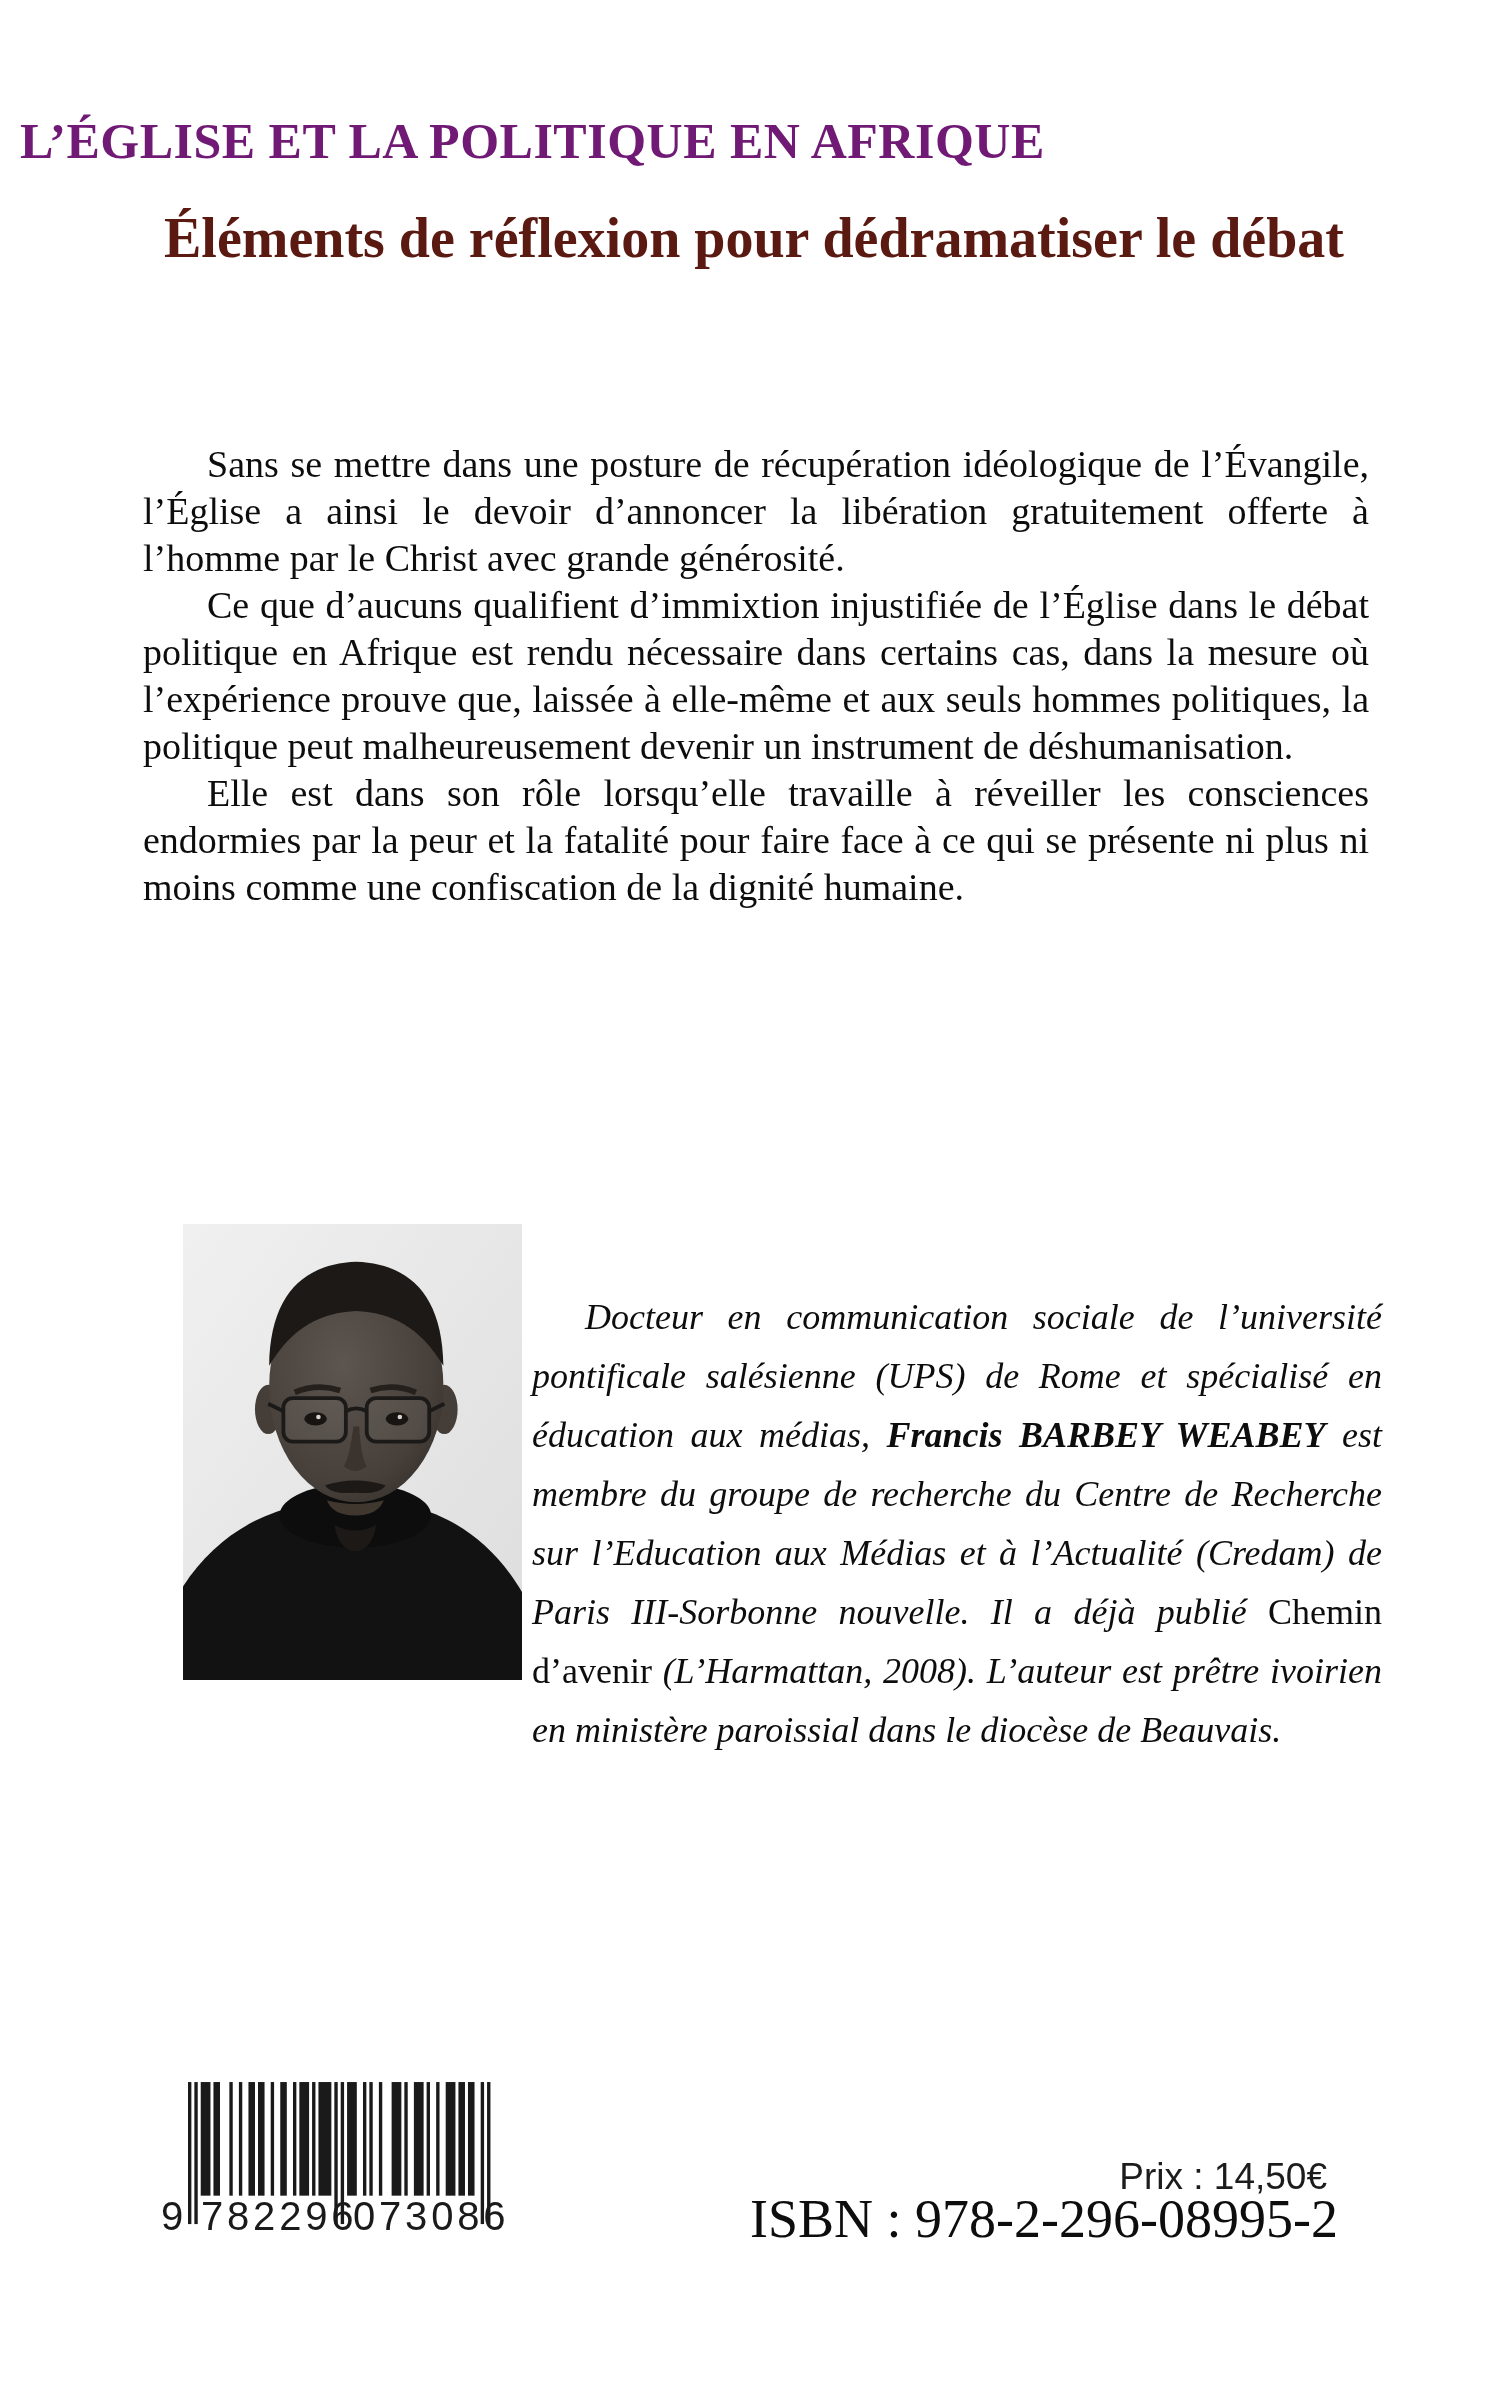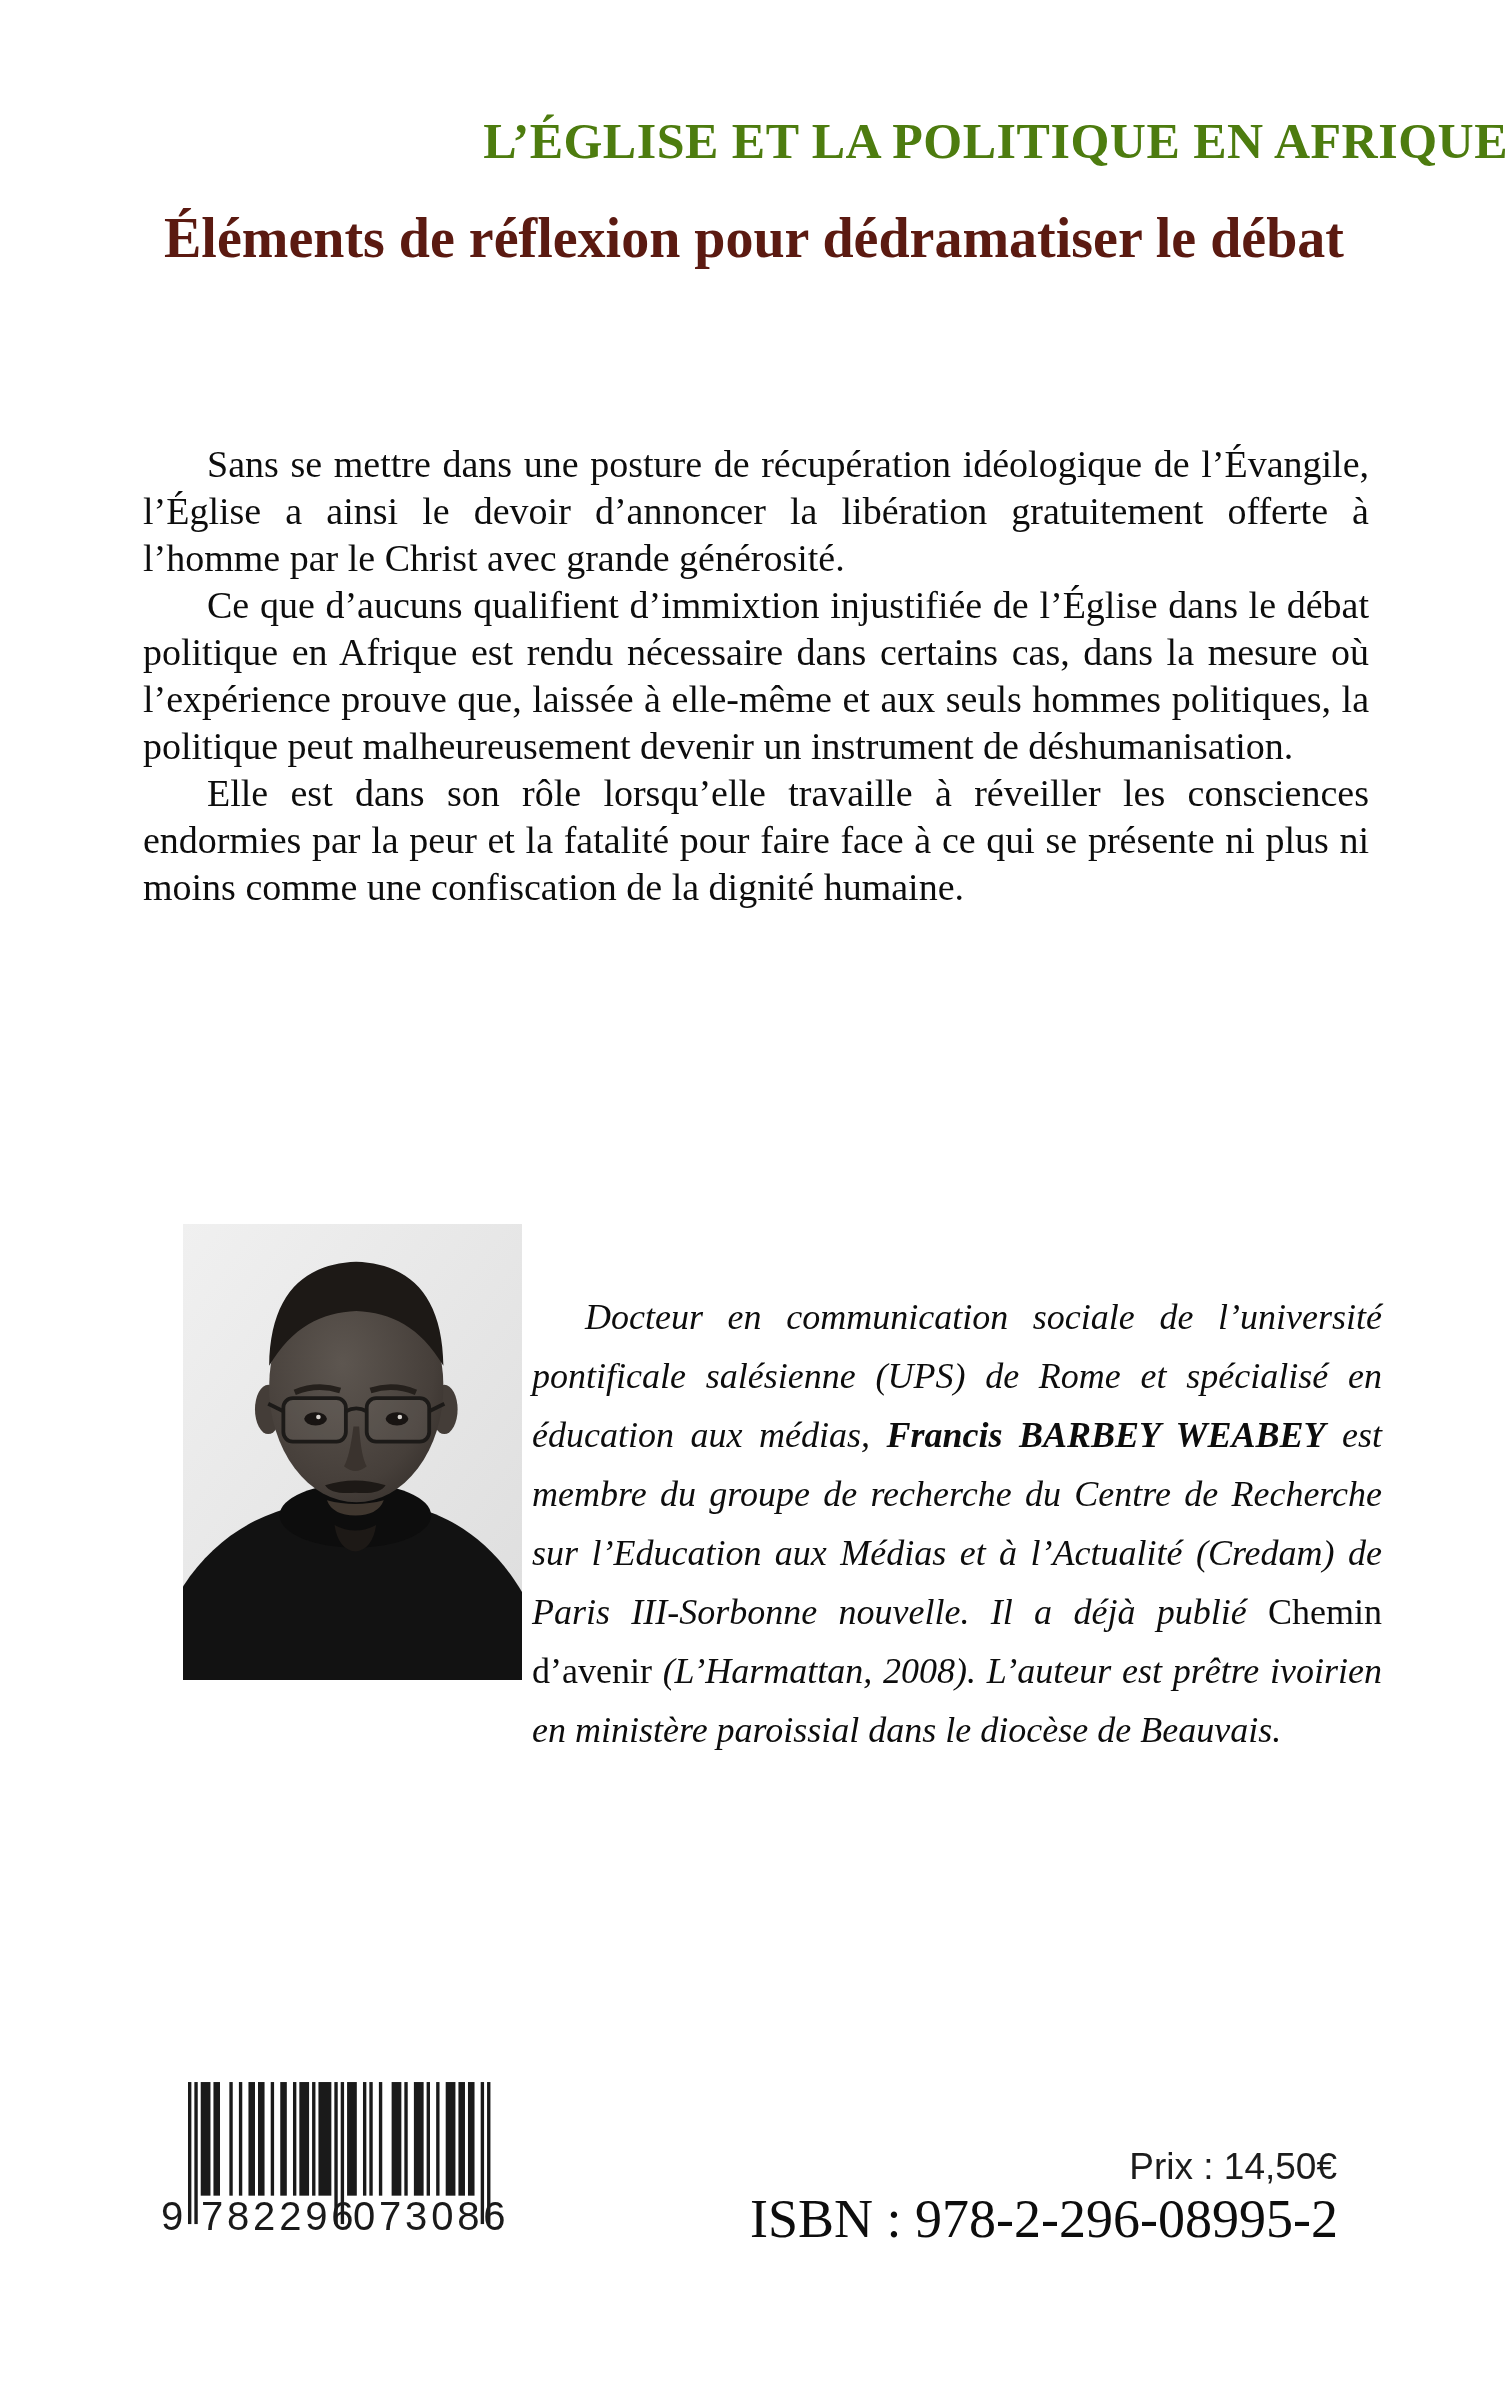--- a/index.html
+++ b/index.html
@@ -8,27 +8,28 @@
     width: 1508px;
     height: 2402px;
     background: #ffffff;
     overflow: hidden;
     font-family: "Liberation Serif", serif;
     color: #111111;
   }
   .title {
     position: absolute;
     top: 112px; left: 0; right: 0;
-    text-align: right;
+    text-align: left;
     font-family: "Liberation Serif", serif;
     font-weight: bold;
     font-size: 50px;
     letter-spacing: 0.5px;
-    color: #4d7c0f;
+    color: #701a75;
     margin: 0;
+    padding-left: 20px;
   }
   .subtitle {
     position: absolute;
     top: 206px; left: 0; right: 0;
     text-align: center;
     font-family: "Liberation Serif", serif;
     font-weight: bold;
     font-size: 56px;
     color: #5b1a11;
     margin: 0;
@@ -77,21 +78,21 @@
   }
   .digit-lead { left: 0; }
   .digit-group1 { left: 40px; letter-spacing: 3.8px; }
   .digit-group2 { left: 192px; letter-spacing: 3.8px; }
   .price {
     position: absolute;
     right: 171px; top: 2146px;
     font-family: "Liberation Sans", sans-serif;
     font-size: 37px;
     color: #1c1c1c;
-    margin: 0;
+    margin: 10px;
   }
   .isbn {
     position: absolute;
     right: 170px; top: 2188px;
     font-family: "Liberation Serif", serif;
     font-size: 54px;
     color: #0d0d0d;
     margin: 0;
   }
 </style>

